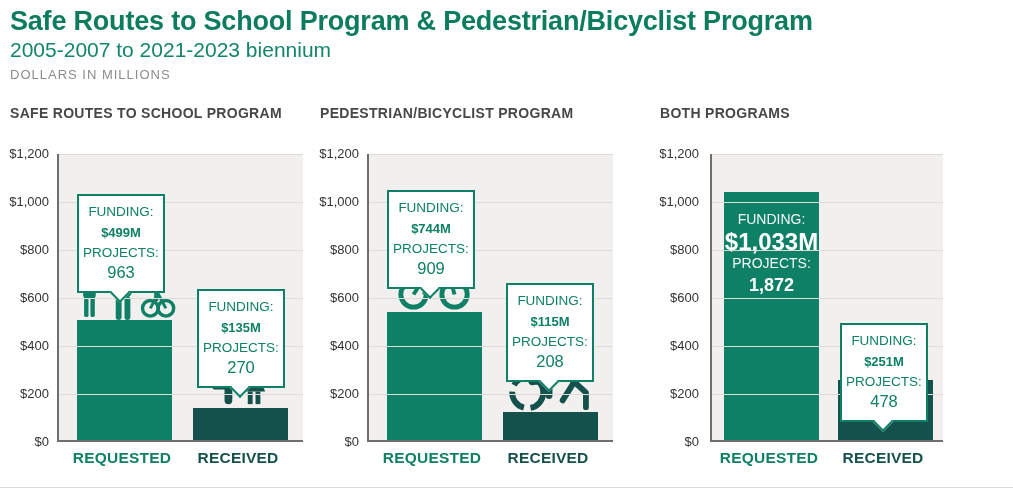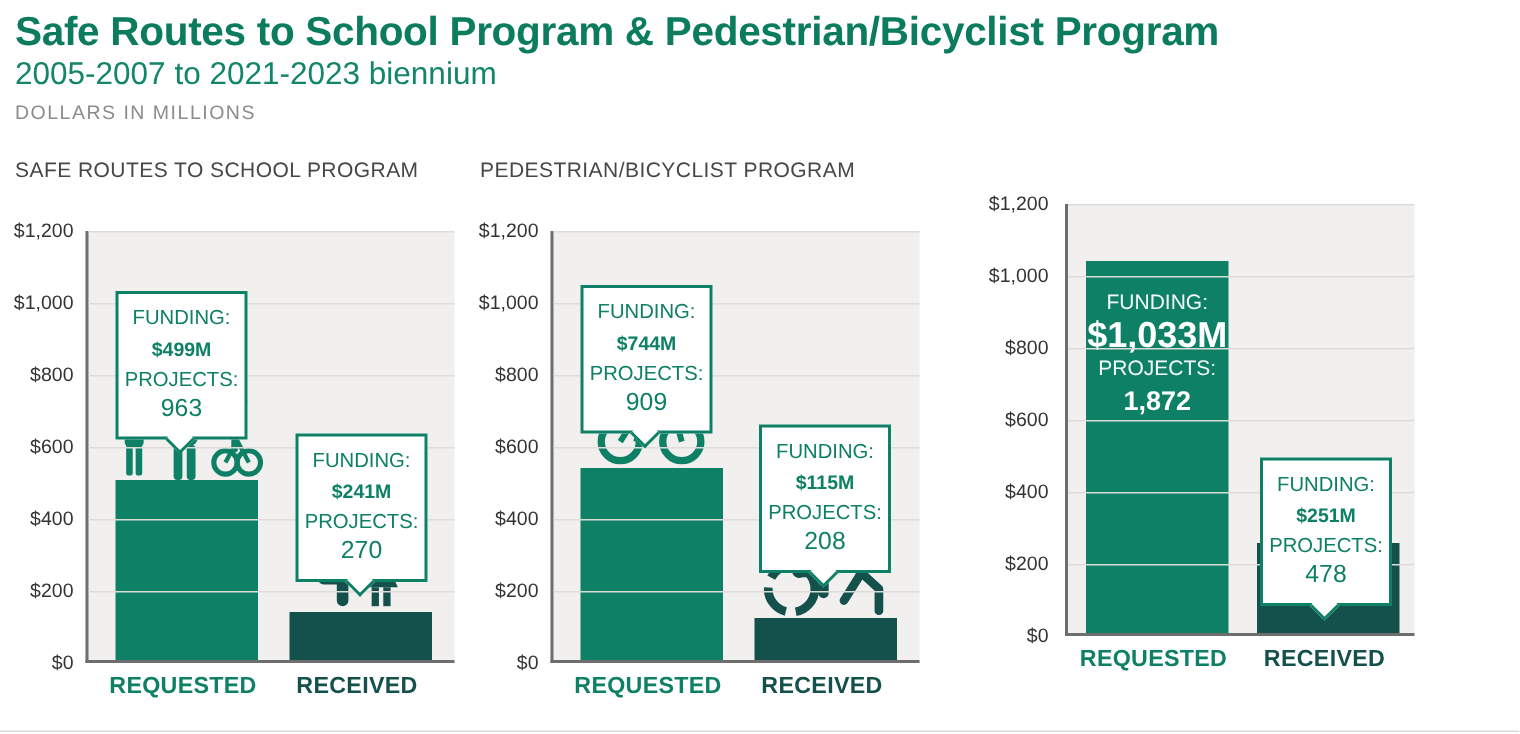--- a/index.html
+++ b/index.html
@@ -15,21 +15,21 @@
 
   .hdr { position:absolute; left:10px; top:6px; }
   .title { font-size:27px; font-weight:700; color:var(--title-green); letter-spacing:-0.2px; }
   .subtitle { font-size:21px; color:var(--subtitle-green); margin-top:1px; }
   .units { font-size:13px; color:var(--units-gray); letter-spacing:1px; margin-top:5px; }
 
   .panel { position:absolute; top:105px; height:380px; }
   #p1 { left:10px; width:300px; }
   #p2 { left:320px; width:300px; }
   #p3 { left:660px; width:285px; }
-  .panel-title { font-size:14px; font-weight:400; color:var(--panel-header); letter-spacing:0.3px; height:18px; }
+  .panel-title { font-size:14px; font-weight:700; color:var(--panel-header); letter-spacing:0.3px; height:18px; }
 
   .chart { position:relative; margin-top:31px; height:244px; }
   .ticks { position:absolute; left:0; top:0; width:44px; height:288px; }
   .tick { position:absolute; right:5px; font-size:13px; color:var(--tick-color); white-space:nowrap; }
   .plot { position:absolute; left:47px; right:7px; top:0; height:288px; background:var(--plot-bg);
           border-left:2px solid var(--axis-line); border-bottom:2px solid var(--axis-line); }
   #p3 .plot { left:50px; right:2px; }
   .gridline { position:absolute; left:0; right:0; height:1px; background:var(--gridline); }
 
   .bar { position:absolute; bottom:0; width:95px; }
@@ -142,21 +142,21 @@
         </div>
       <div class="callout req">
         <div class="c-label">FUNDING:</div>
         <div class="c-value">$499M</div>
         <div class="c-label">PROJECTS:</div>
         <div class="c-num">963</div>
         <div class="tail"></div>
       </div>
       <div class="callout rec">
         <div class="c-label">FUNDING:</div>
-        <div class="c-value">$241M</div>
+        <div class="c-value">$135M</div>
         <div class="c-label">PROJECTS:</div>
         <div class="c-num">270</div>
         <div class="tail"></div>
       </div>
       <div class="cat requested">REQUESTED</div>
       <div class="cat received">RECEIVED</div>
     </div>
   </div>
 
   <div class="panel" id="p2">
@@ -232,20 +232,21 @@
         <div class="c-label">PROJECTS:</div>
         <div class="c-num">208</div>
         <div class="tail"></div>
       </div>
       <div class="cat requested">REQUESTED</div>
       <div class="cat received">RECEIVED</div>
     </div>
   </div>
 
   <div class="panel" id="p3">
+    <div class="panel-title">BOTH PROGRAMS</div>
     <div class="chart">
       <div class="ticks">
           <span class="tick" style="top: -8px;">$1,200</span>
           <span class="tick" style="top: 40px;">$1,000</span>
           <span class="tick" style="top: 88px;">$800</span>
           <span class="tick" style="top: 136px;">$600</span>
           <span class="tick" style="top: 184px;">$400</span>
           <span class="tick" style="top: 232px;">$200</span>
           <span class="tick" style="top: 280px;">$0</span>
         </div>

